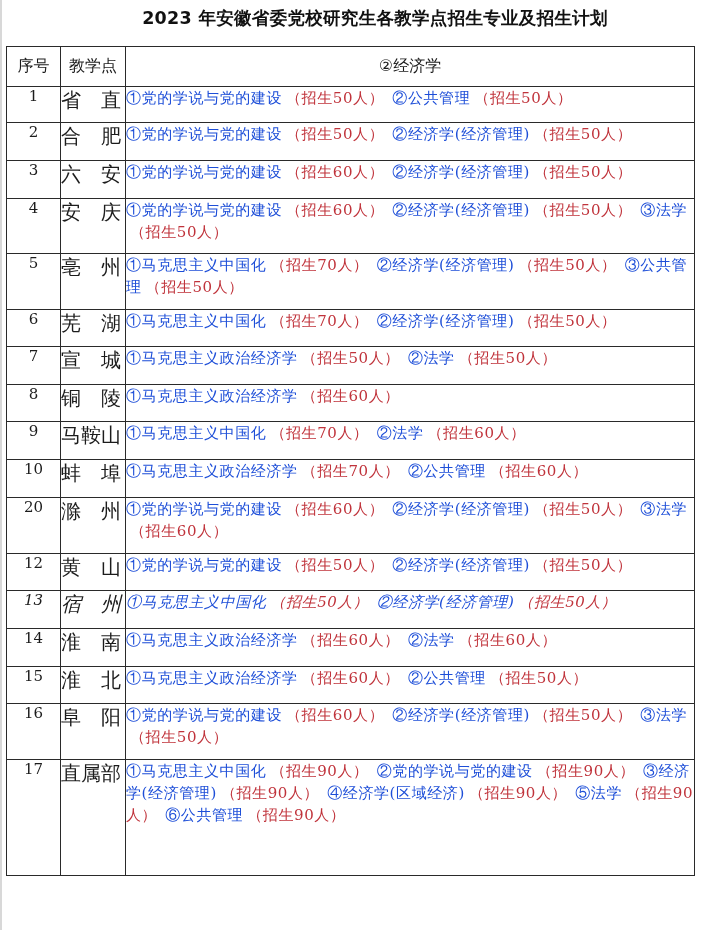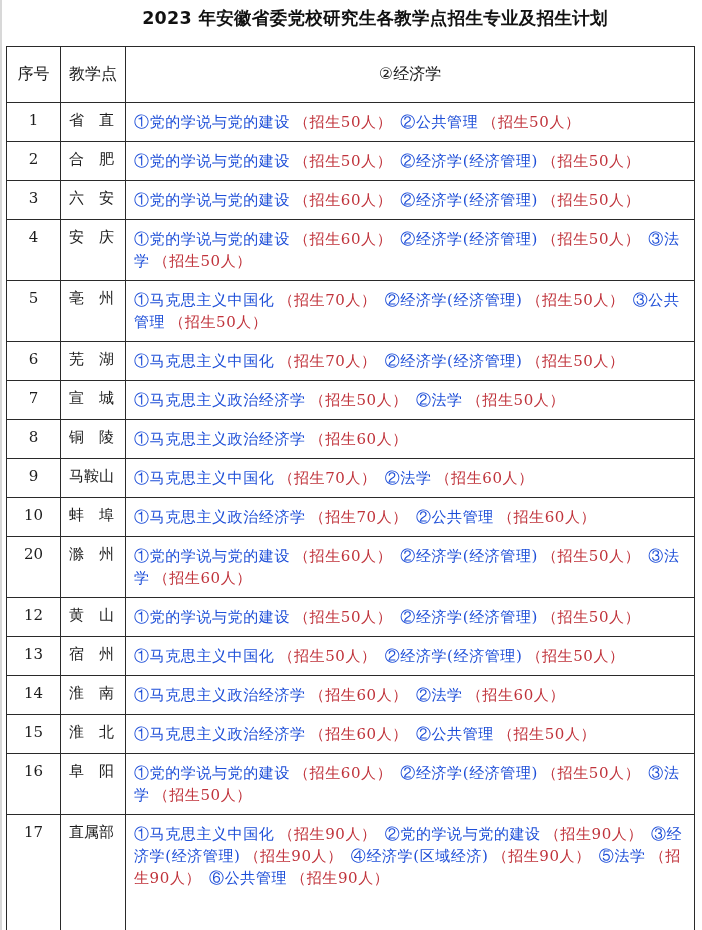--- a/index.html
+++ b/index.html
@@ -4,26 +4,26 @@
 <style>
   html, body { margin: 0; padding: 0; background: #ffffff; }
   body { width: 702px; height: 930px; position: relative; overflow: hidden;
          font-family: "DejaVu Serif", "Liberation Serif", serif; color: #1c1c1c; }
   .left-edge { position: absolute; left: 0; top: 0; width: 2px; height: 930px; background: #d8d8d8; }
   .title { position: absolute; left: 0; top: 6px; width: 702px; text-align: center;
            font-family: "DejaVu Sans", "Liberation Sans", sans-serif; font-weight: bold;
            font-size: 17.5px; letter-spacing: 0.3px; color: #111; padding-left: 24px; }
   table.plan { position: absolute; left: 6px; top: 46px; width: 689px; border-collapse: collapse;
                table-layout: fixed; }
-  table.plan td, table.plan th { border: 1.5px solid #2a2a2a; padding: 8px; vertical-align: top; margin-top: 16px; }
+  table.plan td, table.plan th { border: 1.5px solid #2a2a2a; padding: 0; vertical-align: top; margin-top: 16px; }
   table.plan th { font-family: "DejaVu Sans", "Liberation Sans", sans-serif; font-weight: normal;
                   font-size: 16px; height: 39px; vertical-align: middle; color: #1a1a1a; }
   col.c1 { width: 54px; } col.c2 { width: 65px; } col.c3 { width: auto; }
   td.seq { text-align: center; font-size: 15px; padding-top: 9px; }
-  td.place { font-size: 15px; padding-top: 9px; padding-left: 2px; letter-spacing: 0; }
+  td.place { font-size: 20px; padding-top: 9px; padding-left: 2px; letter-spacing: 0; }
   td.majors { font-size: 15px; line-height: 22px; padding: 7px 6px 4px 4px; letter-spacing: 0.6px; }
   .major-name { color: #1d4ed8; }
   .quota { color: #c0333b; margin: 0 8px 0 4px; }
   .footer-total { position: absolute; left: 10px; top: 948px; font-size: 15px; color: #ef4444; }
 </style>
 </head>
 <body>
 
 <div class="left-edge"></div>
 
@@ -96,21 +96,21 @@
       <tr style="height: 56px;">
         <td class="seq">20</td>
         <td class="place">滁　州</td>
         <td class="majors"><span class="major-name">①党的学说与党的建设</span><span class="quota">（招生60人）</span><span class="major-name">②经济学(经济管理)</span><span class="quota">（招生50人）</span><span class="major-name">③法学</span><span class="quota">（招生60人）</span></td>
       </tr>
       <tr style="height: 37px;">
         <td class="seq">12</td>
         <td class="place">黄　山</td>
         <td class="majors"><span class="major-name">①党的学说与党的建设</span><span class="quota">（招生50人）</span><span class="major-name">②经济学(经济管理)</span><span class="quota">（招生50人）</span></td>
       </tr>
-      <tr style="height: 38px;">
+      <tr style="height: 38px; font-style: italic;">
         <td class="seq">13</td>
         <td class="place">宿　州</td>
         <td class="majors"><span class="major-name">①马克思主义中国化</span><span class="quota">（招生50人）</span><span class="major-name">②经济学(经济管理)</span><span class="quota">（招生50人）</span></td>
       </tr>
       <tr style="height: 38px;">
         <td class="seq">14</td>
         <td class="place">淮　南</td>
         <td class="majors"><span class="major-name">①马克思主义政治经济学</span><span class="quota">（招生60人）</span><span class="major-name">②法学</span><span class="quota">（招生60人）</span></td>
       </tr>
       <tr style="height: 37px;">

